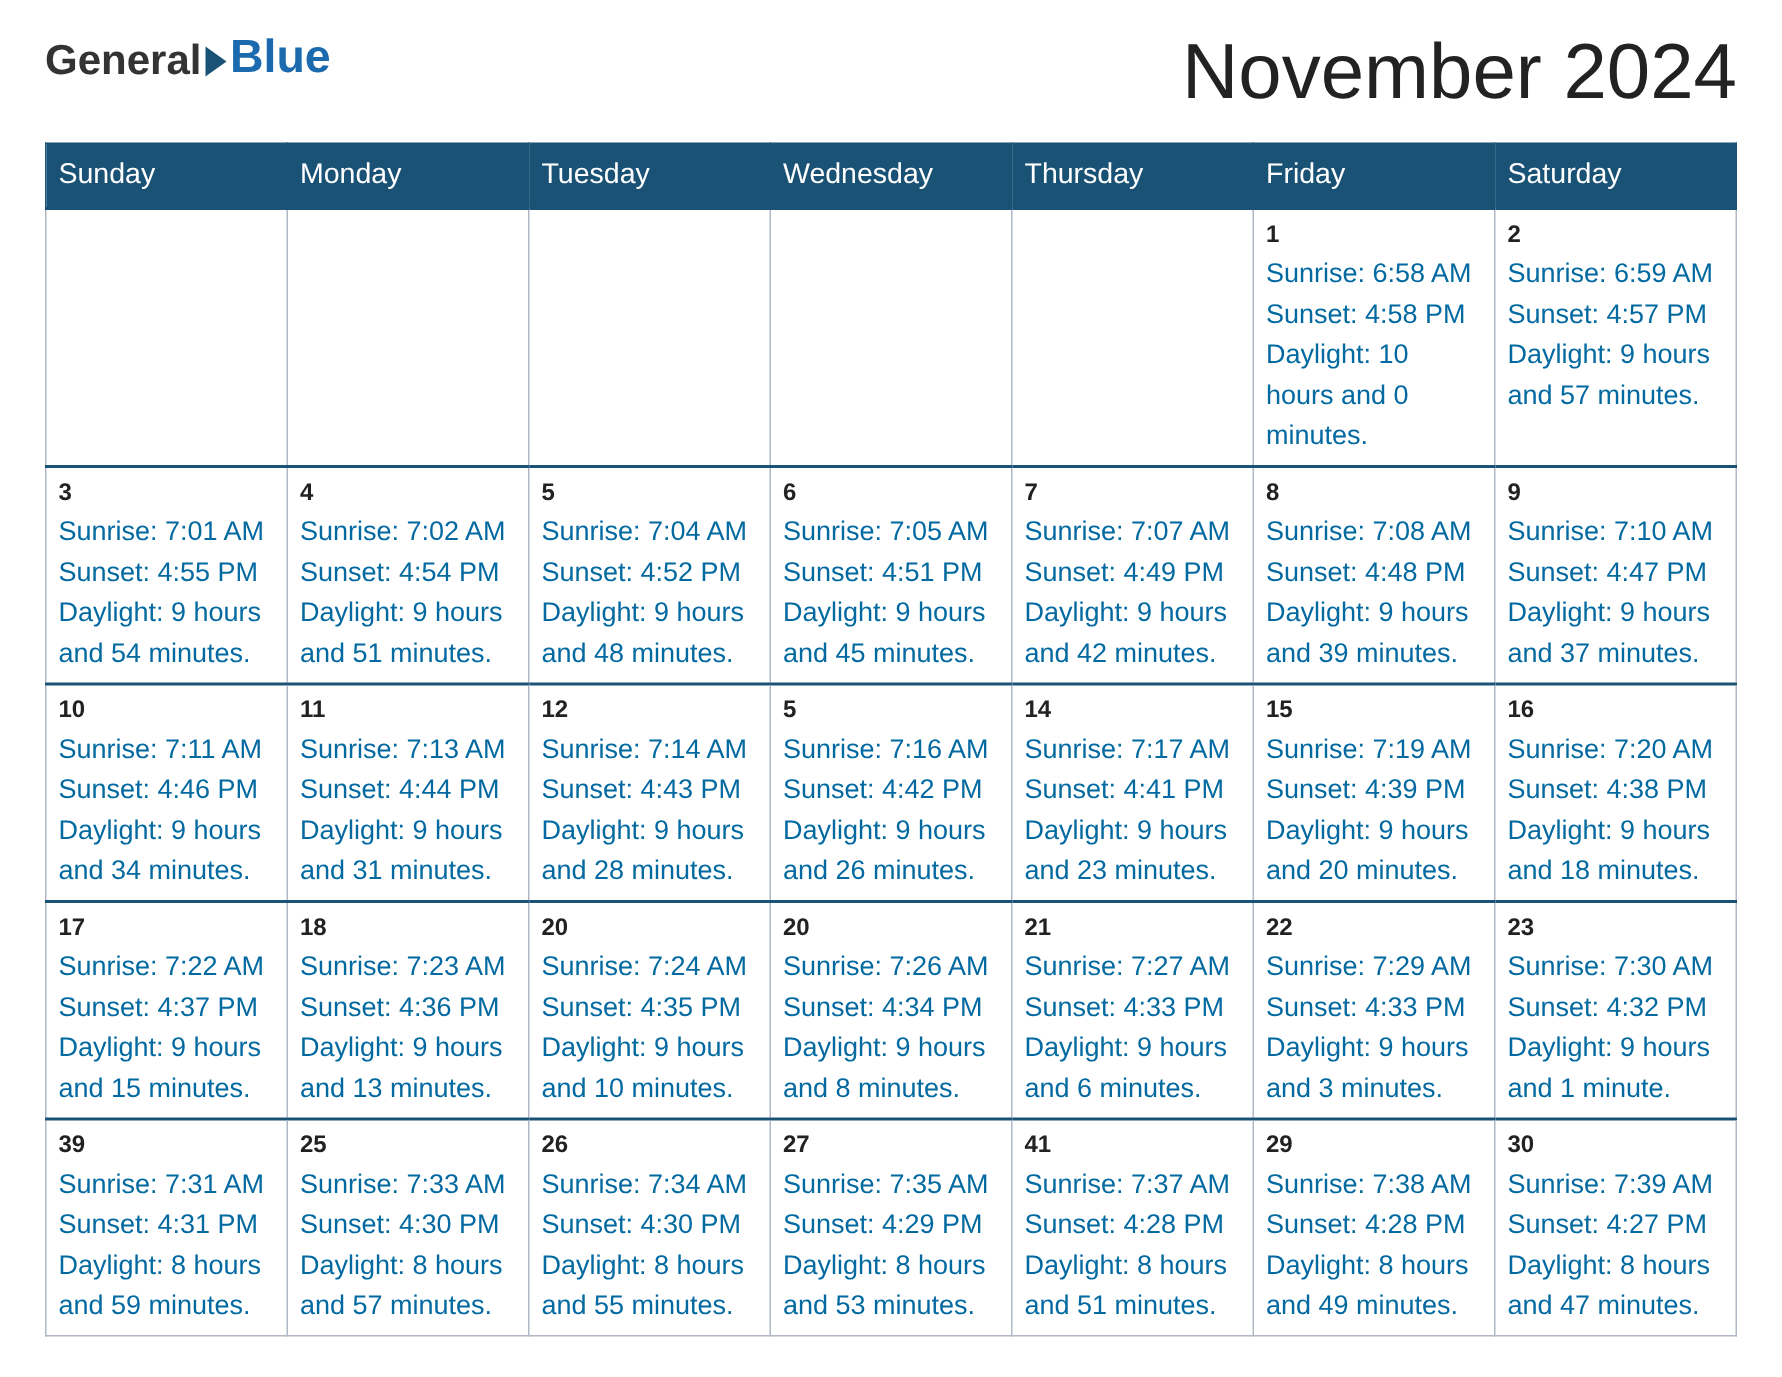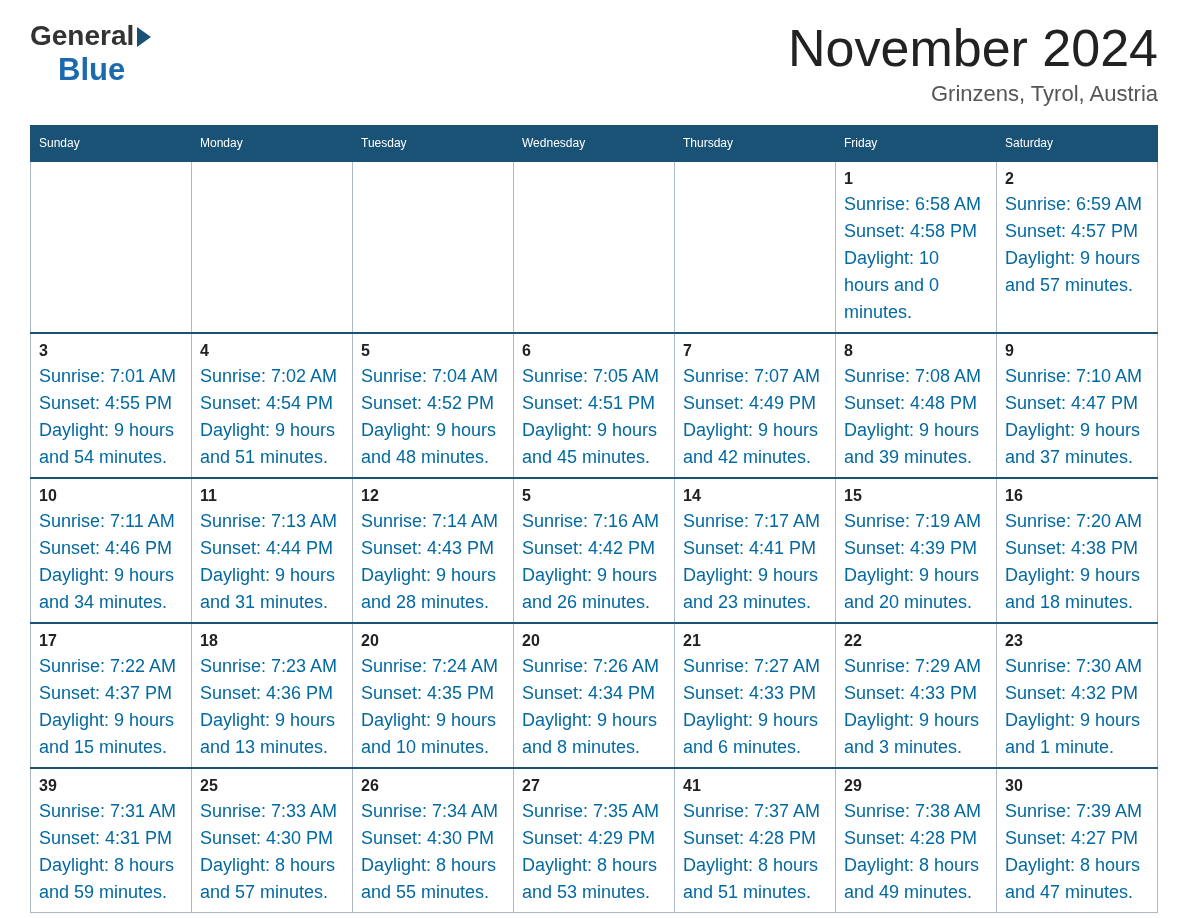--- a/index.html
+++ b/index.html
@@ -12,22 +12,22 @@
       padding: 20px 30px;
     }
     .header {
       display: flex;
       justify-content: space-between;
       align-items: flex-start;
       margin-bottom: 18px;
     }
     .logo {
       display: flex;
-      flex-direction: column;
-      align-items: center;
+      flex-direction: row;
+      align-items: flex-end;
     }
     .logo-top {
       display: flex;
       align-items: center;
     }
     .logo-general {
       font-size: 28px;
       font-weight: bold;
       color: #333;
     }
@@ -61,21 +61,21 @@
       margin-top: 4px;
     }
     .calendar-table {
       width: 100%;
       border-collapse: collapse;
       border: 1.5px solid #1a5276;
     }
     .calendar-table th {
       background: #1a5276;
       color: #fff;
-      font-size: 12px;
+      font-size: 19px;
       font-weight: normal;
       padding: 10px 8px;
       text-align: left;
       border: 1px solid #1a5276;
     }
     .calendar-table td {
       vertical-align: top;
       padding: 8px 8px 6px 8px;
       border: 1px solid #b0b8c5;
       width: 14.28%;
@@ -109,21 +109,20 @@
 <div class="header">
   <div class="logo">
     <div class="logo-top">
       <span class="logo-general">General</span>
       <div class="logo-arrow"></div>
     </div>
     <span class="logo-blue">Blue</span>
   </div>
   <div class="header-right">
     <div class="month-title">November 2024</div>
-    <div class="location">Grinzens, Tyrol, Austria</div>
   </div>
 </div>
 
 <table class="calendar-table">
   <thead>
     <tr>
     <th>Sunday</th>
         <th>Monday</th>
         <th>Tuesday</th>
         <th>Wednesday</th>

